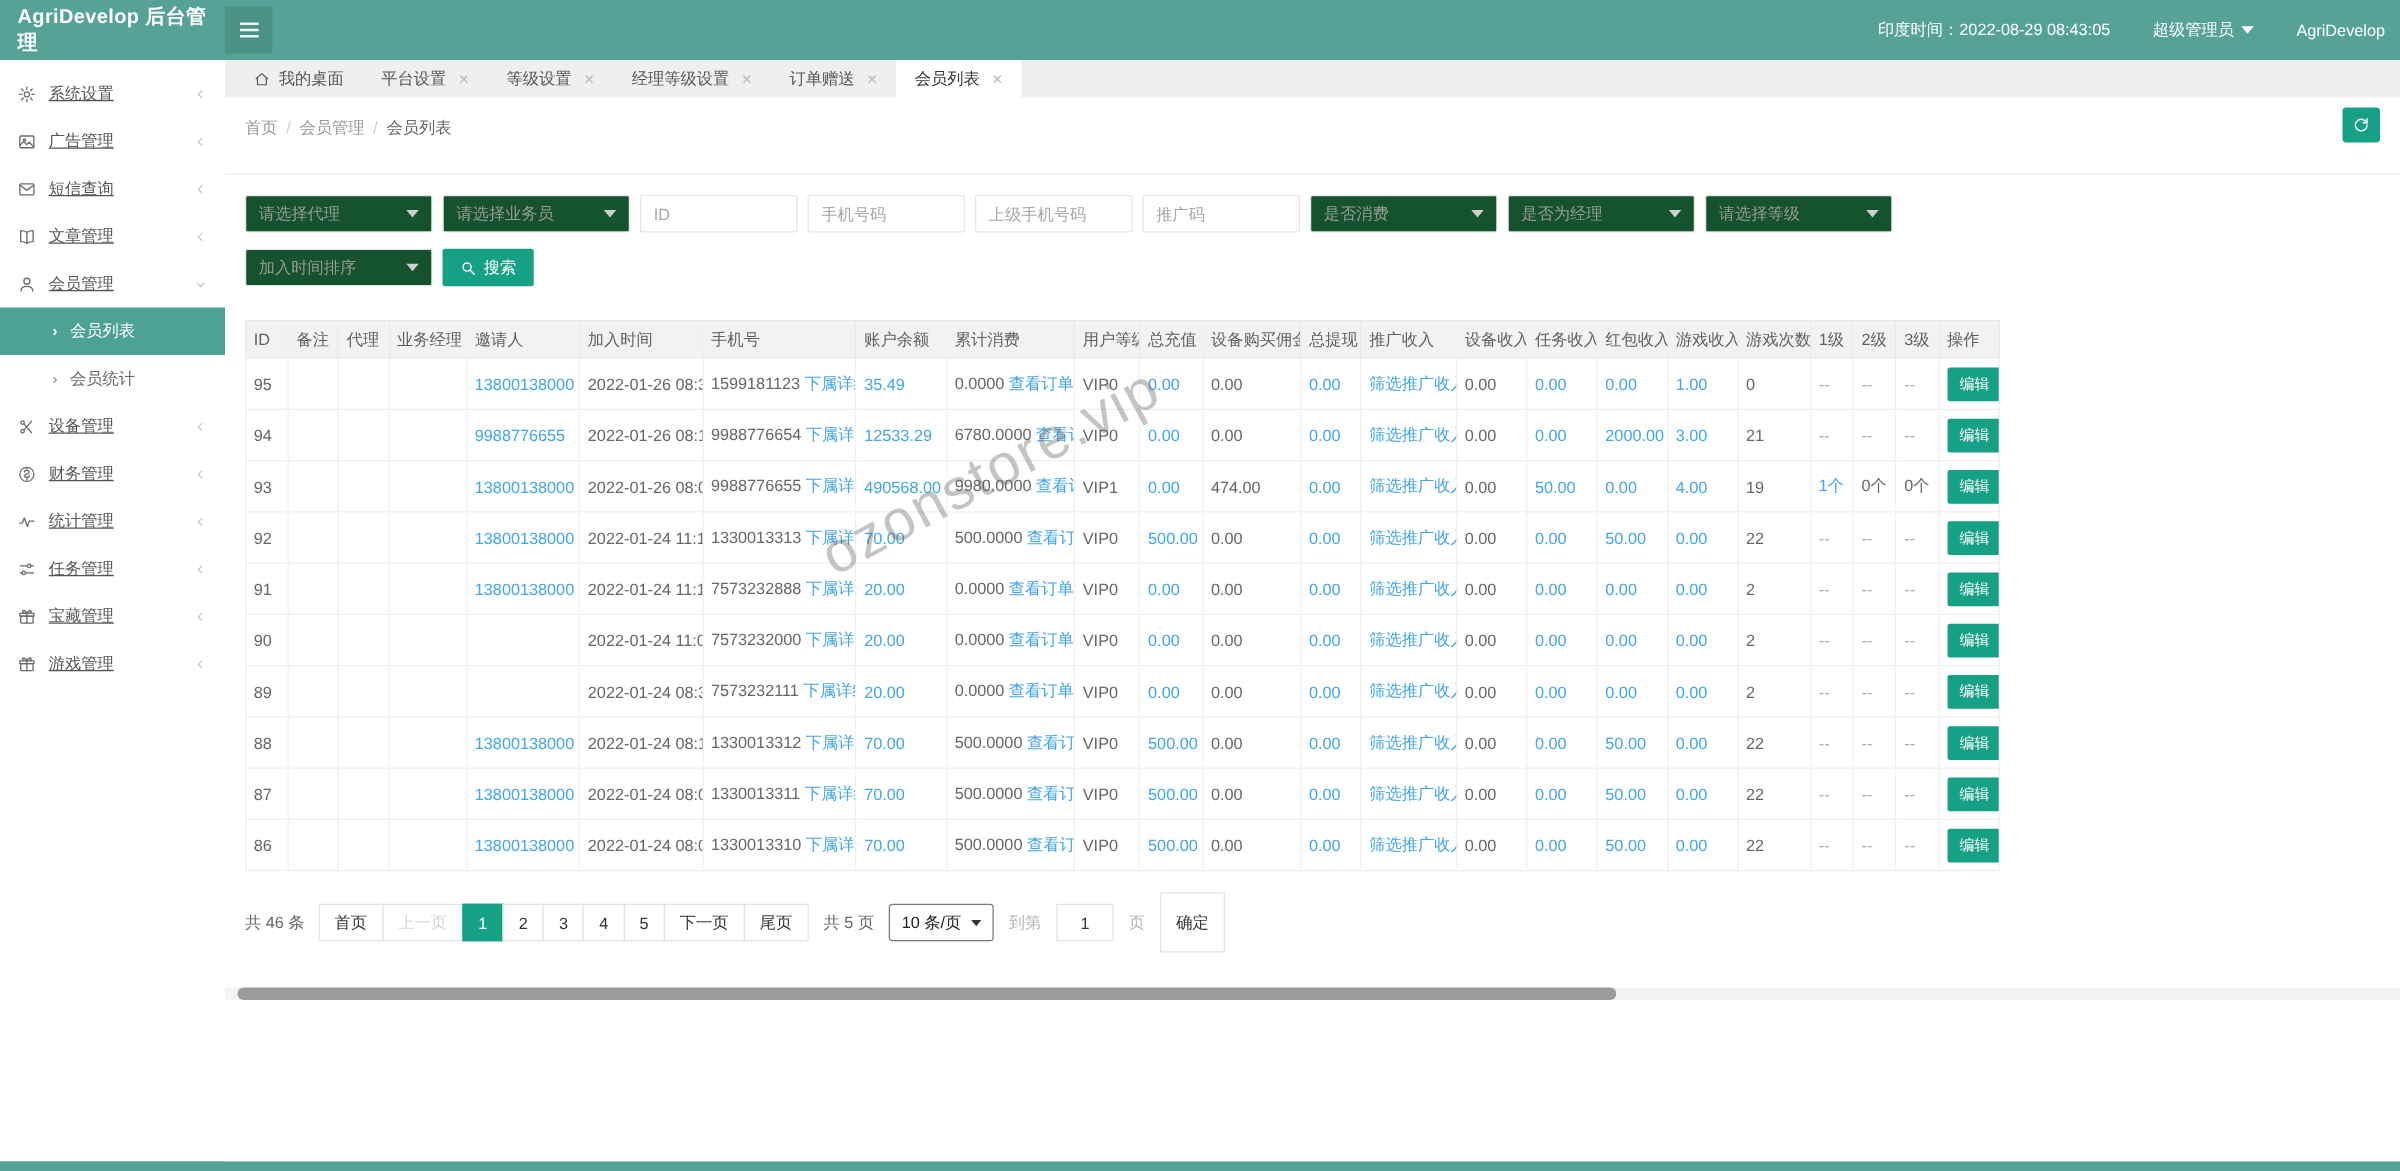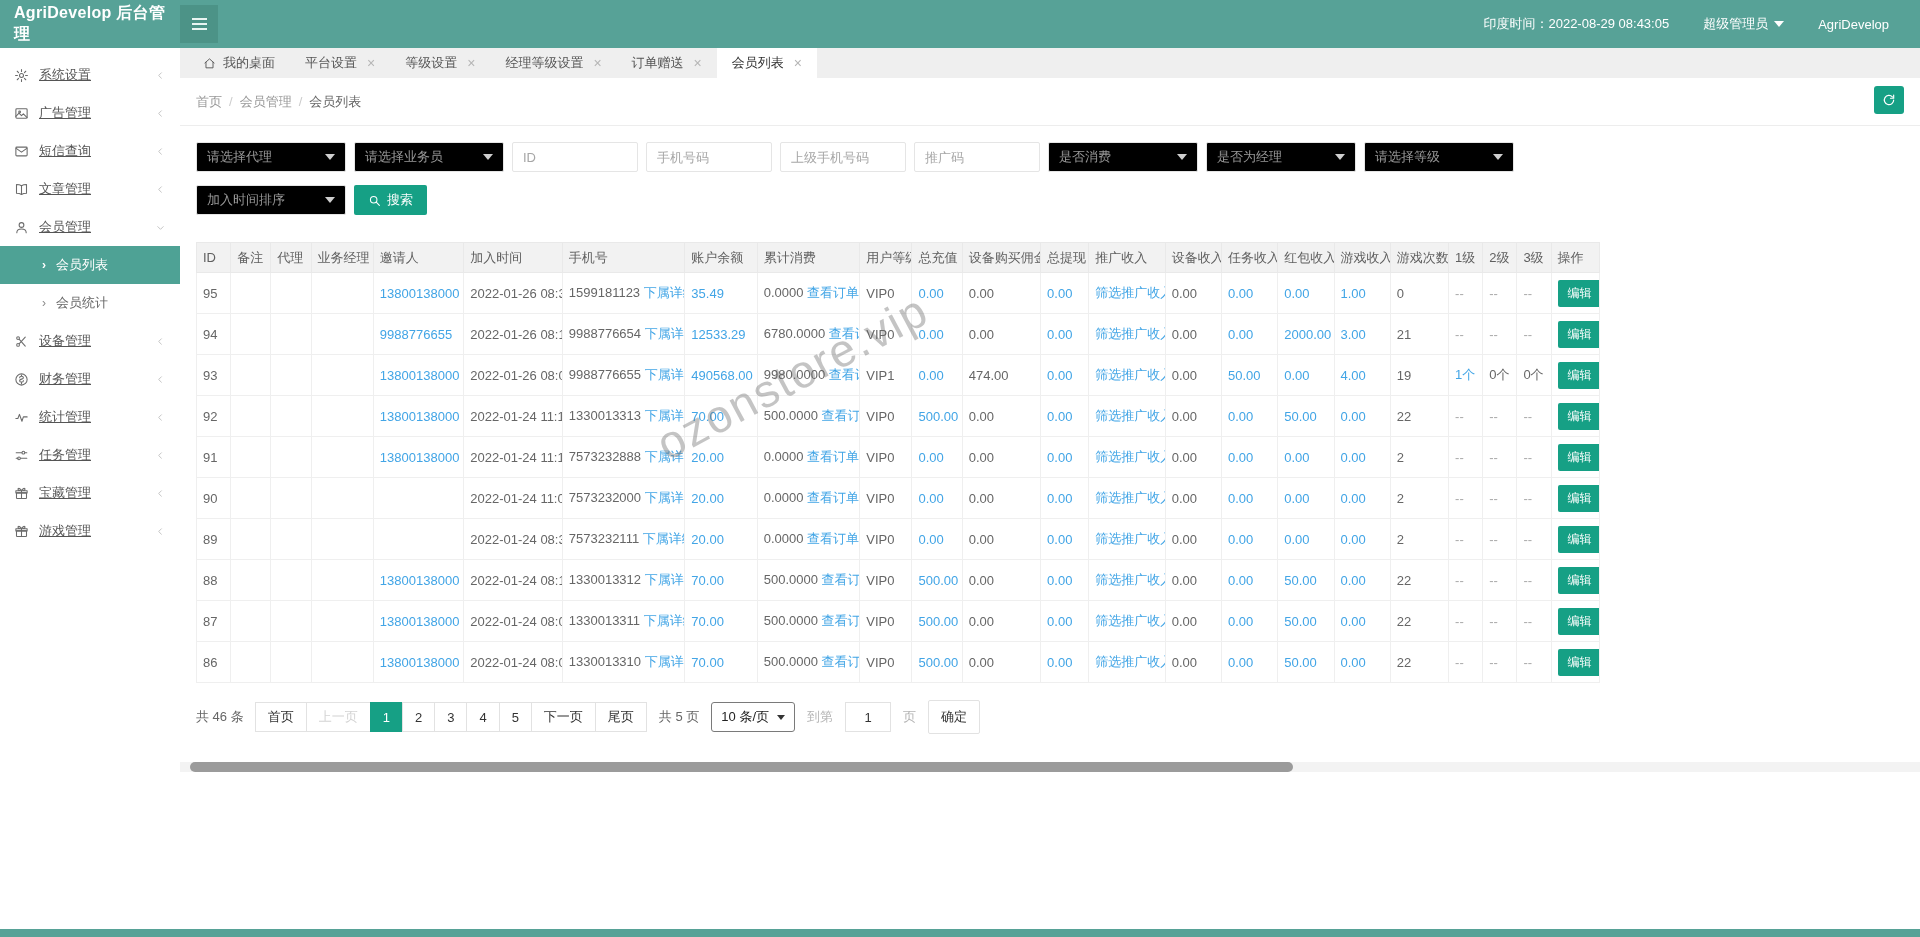--- a/index.html
+++ b/index.html
@@ -7,21 +7,21 @@
   body {
     font-family: "Liberation Sans", sans-serif;
     font-size: 13px; color:#555; background:#fff;
     display:flex; flex-direction:column; overflow:hidden; position:relative;
   }
   
   .topbar { height:48px; background:#57a297; display:flex; align-items:center; color:#fff; flex:0 0 auto; }
   .brand { width:180px; padding-left:14px; font-size:16px; font-weight:bold; letter-spacing:.3px; }
   .burger { width:38px; height:38px; background:#4c9387; display:flex; flex-direction:column; justify-content:center; align-items:center; gap:3px; cursor:pointer; }
   .burger i { display:block; width:15px; height:2px; background:#e8f4f1; }
-  .top-right { margin-left:auto; display:flex; align-items:center; gap:34px; padding-right:31px; font-size:13px; }
+  .top-right { margin-left:auto; display:flex; align-items:center; gap:34px; padding-right:12px; font-size:13px; }
   .role-wrap { display:flex; align-items:center; gap:6px; cursor:pointer; }
   .caret-white { width:0; height:0; border-left:5px solid transparent; border-right:5px solid transparent; border-top:6px solid #fff; }
   
   .frame { display:flex; flex:1; min-height:0; }
   .sidebar { width:180px; background:#fff; flex:0 0 auto; padding-top:8px; }
   .side-item { height:38px; display:flex; align-items:center; gap:10px; padding:0 14px; color:#555; cursor:pointer;text-decoration:underline; }
   .side-item .icon { color:#6b6b6b; display:flex; }
   .side-label { flex:1; }
   .side-chev { color:#b9b9b9; display:flex; }
   .icon svg { width:15px; height:15px; fill:none; stroke:currentColor; stroke-width:1.7; stroke-linecap:round; stroke-linejoin:round; }
@@ -31,29 +31,29 @@
   .side-sub.active { background:#4ea295; color:#fff; }
   .side-sub.active .sub-arrow { color:#fff; font-weight:bold; }
   
   .main { flex:1; background:#fff; position:relative; overflow:hidden; display:flex; flex-direction:column; }
   .tabstrip { height:30px; background:#efefef; display:flex; align-items:stretch; padding-left:8px; flex:0 0 auto; }
   .tab { display:flex; align-items:center; gap:7px; padding:0 15px; color:#555; cursor:pointer; white-space:nowrap; }
   .tab.active { background:#fff; color:#333; }
   .tab .icon { color:#555; display:flex; }
   .tab .icon svg { width:13px; height:13px; }
   .tab-close { color:#b5b5b5; font-size:14px; line-height:1; margin-left:3px; cursor:pointer; }
-  .crumb-row { position:relative; padding:15px 16px 14px; border-bottom:1px solid #ededed; color:#999; flex:0 0 auto; }
+  .crumb-row { position:relative; padding:15px 16px 28px; border-bottom:1px solid #ededed; color:#999; flex:0 0 auto; }
   .crumb-sep { margin:0 7px; color:#ccc; }
   .crumb-last { color:#666; }
   .refresh-btn { position:absolute; right:16px; top:8px; width:30px; height:28px; background:#16a085; border:none; border-radius:3px; color:#fff; display:flex; align-items:center; justify-content:center; cursor:pointer; }
   .refresh-btn svg { width:14px; height:14px; fill:none; stroke:#fff; stroke-width:2; stroke-linecap:round; }
   
   .filters { padding:16px 16px 0; flex:0 0 auto; }
   .f-row { display:flex; gap:8px; margin-bottom:13px; align-items:center; }
-  .f-select { width:150px; height:30px; border:1px solid #e5e5e5; border-radius:2px; background:#000000; display:flex; align-items:center; justify-content:space-between; padding:0 10px; color:#999; cursor:pointer; }
+  .f-select { width:150px; height:30px; border:1px solid #e5e5e5; border-radius:2px; background:#14532d; display:flex; align-items:center; justify-content:space-between; padding:0 10px; color:#999; cursor:pointer; }
   .f-input { width:126px; height:30px; border:1px solid #e5e5e5; border-radius:2px; padding:0 10px; color:#666; font-family:"Liberation Sans",sans-serif; font-size:13px; }
   .f-input::placeholder { color:#a6a6a6; }
   .caret { width:0; height:0; border-left:5px solid transparent; border-right:5px solid transparent; border-top:6px solid #cfcfcf; }
   .search-btn { height:30px; display:inline-flex; align-items:center; gap:6px; background:#16a085; color:#fff; border:none; border-radius:2px; padding:0 14px; font-size:13px; cursor:pointer; font-family:"Liberation Sans",sans-serif; }
   .search-btn svg { width:13px; height:13px; fill:none; stroke:#fff; stroke-width:2; stroke-linecap:round; }
   
   .tbl-wrap { margin:14px 16px 0; flex:0 0 auto; }
   table { border-collapse:collapse; table-layout:fixed; width:1404px; }
   th { background:#f2f2f2; font-weight:normal; color:#5f5f5f; height:30px; text-align:left; padding:0 6px; border:1px solid #e9e9e9; font-size:13px; white-space:nowrap; overflow:hidden; }
   td { height:41px; padding:0 6px; border:1px solid #efefef; color:#666; background:#fff; white-space:nowrap; overflow:hidden; font-size:13px; }
@@ -63,21 +63,21 @@
   
   .pager { margin:17px 16px 0; display:flex; align-items:center; gap:12px; color:#666; flex:0 0 auto; }
   .pg-group { display:inline-flex; }
   .pg-btn { height:30px; min-width:32px; padding:0 12px; background:#fff; border:1px solid #e2e2e2; margin-left:-1px; font-size:13px; color:#333; cursor:pointer; font-family:"Liberation Sans",sans-serif; }
   .pg-btn.active { background:#16a085; border-color:#16a085; color:#fff; }
   .pg-btn.disabled { color:#d4d4d4; cursor:default; }
   .pg-select { height:30px; border:1px solid #7a7a7a; border-radius:3px; display:inline-flex; align-items:center; gap:8px; padding:0 9px; color:#222; cursor:pointer; background:#fff; }
   .caret-dark { width:0; height:0; border-left:4px solid transparent; border-right:4px solid transparent; border-top:5px solid #333; }
   .pg-gray { color:#b5b5b5; }
   .pg-input { width:46px; height:30px; border:1px solid #e2e2e2; text-align:center; color:#333; font-size:13px; font-family:"Liberation Sans",sans-serif; }
-  .pg-confirm { height:34px; padding:0 12px; background:#fff; border:1px solid #e2e2e2; border-radius:2px; color:#333; font-size:13px; cursor:pointer; font-family:"Liberation Sans",sans-serif; }
+  .pg-confirm { height:48px; padding:0 12px; background:#fff; border:1px solid #e2e2e2; border-radius:2px; color:#333; font-size:13px; cursor:pointer; font-family:"Liberation Sans",sans-serif; }
   
   .hscroll { margin-top:28px; height:10px; background:#f3f3f3; position:relative; flex:0 0 auto; }
   .hscroll .thumb { position:absolute; left:10px; top:0; width:1103px; height:10px; background:#9b9b9b; border-radius:5px; cursor:grab; }
   .footbar { height:8px; background:#57a297; flex:0 0 auto; }
   .watermark { position:absolute; left:660px; top:420px; transform:rotate(-28deg); transform-origin:0 50%; font-size:46px; color:rgba(100,100,100,.38); letter-spacing:2px; pointer-events:none; z-index:9; }
 </style>
 </head>
 <body>
 
 <div class="topbar">

